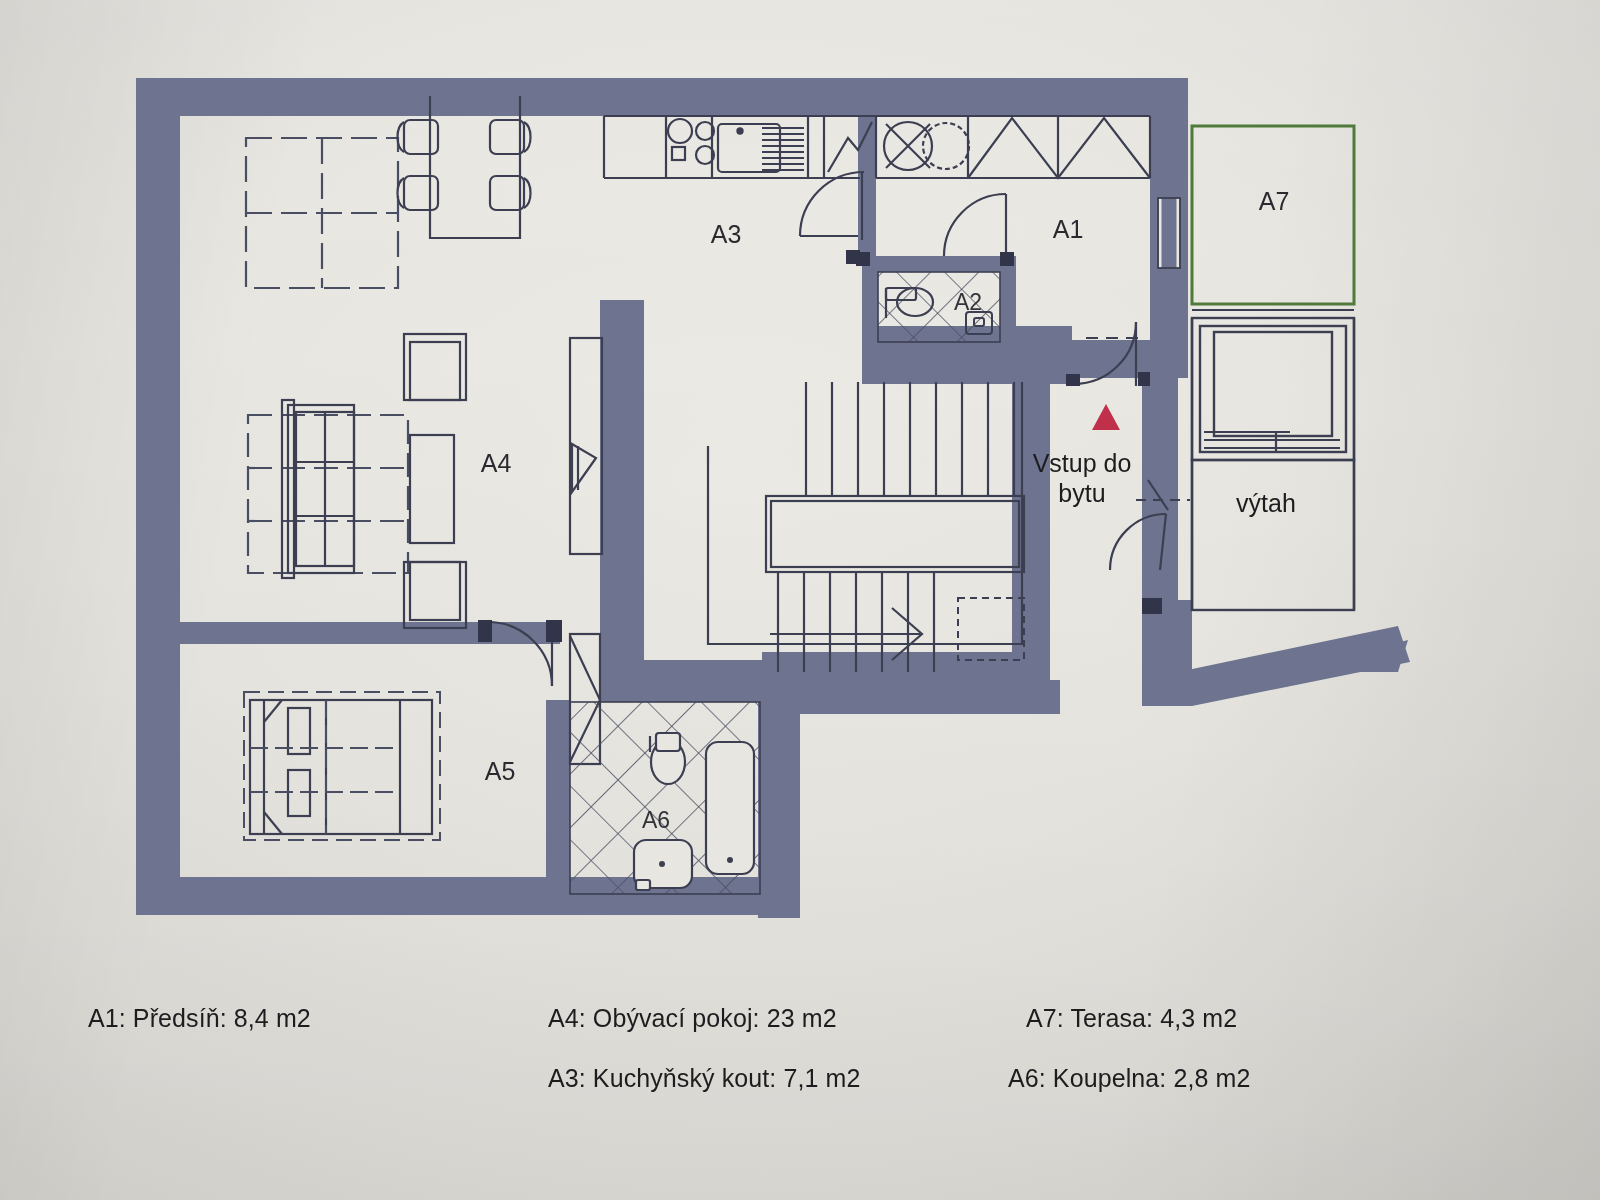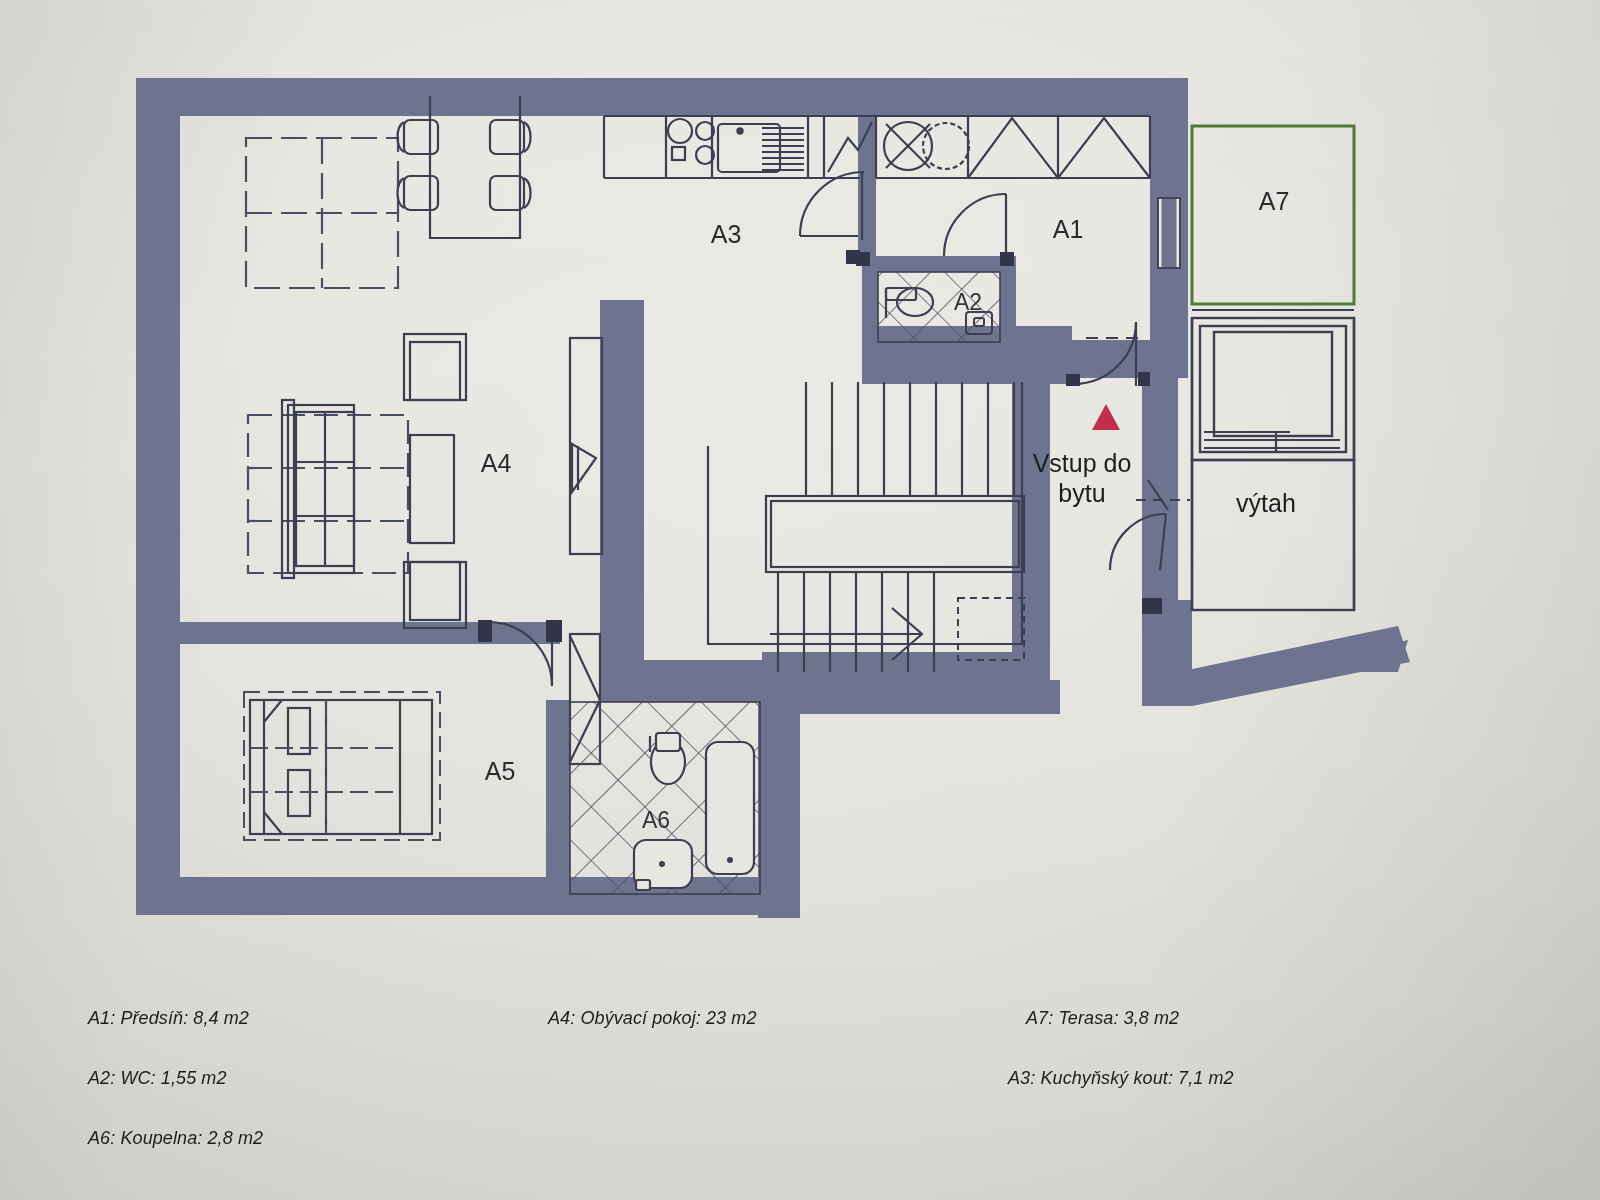--- a/index.html
+++ b/index.html
@@ -41,23 +41,22 @@
   #legend-block {
     position: absolute;
     left: 88px;
     top: 988px;
     width: 1250px;
     display: grid;
     grid-template-columns: 460px 460px 330px;
     grid-auto-rows: 60px;
     align-items: center;
     color: #1d1d1f;
-    font-size: 18px;
+    font-size: 25px;
     letter-spacing: 0.1px;
-    font-style: italic;
   }
   #legend-block .lg {
     white-space: nowrap;
   }
   #legend-block .c3 {
     padding-left: 18px;
   }
   .room-label {
     font-size: 25px;
     fill: #2a2a30;
@@ -428,21 +427,20 @@
     <line x1="1178" y1="198" x2="1178" y2="268"></line>
   </g>
   <g stroke="#3c3f52" stroke-width="1.8" fill="none">
     <rect x="1158" y="198" width="22" height="70"></rect>
   </g>
 </svg>
 
 <div id="legend-block">
   <div class="lg">A1: Předsíň: 8,4 m2</div>
   <div class="lg">A4: Obývací pokoj: 23 m2</div>
-  <div class="lg c3">A7: Terasa: 3,8 m2</div>
-
-  <div class="lg">A2: WC: 1,55 m2</div>
+  <div class="lg c3">A7: Terasa: 4,3 m2</div>
+
   <div class="lg c3"></div>
 
   <div class="lg">A3: Kuchyňský kout: 7,1 m2</div>
   <div class="lg">A6: Koupelna: 2,8 m2</div>
   <div class="lg c3"></div>
 </div>
 
 </body></html>

